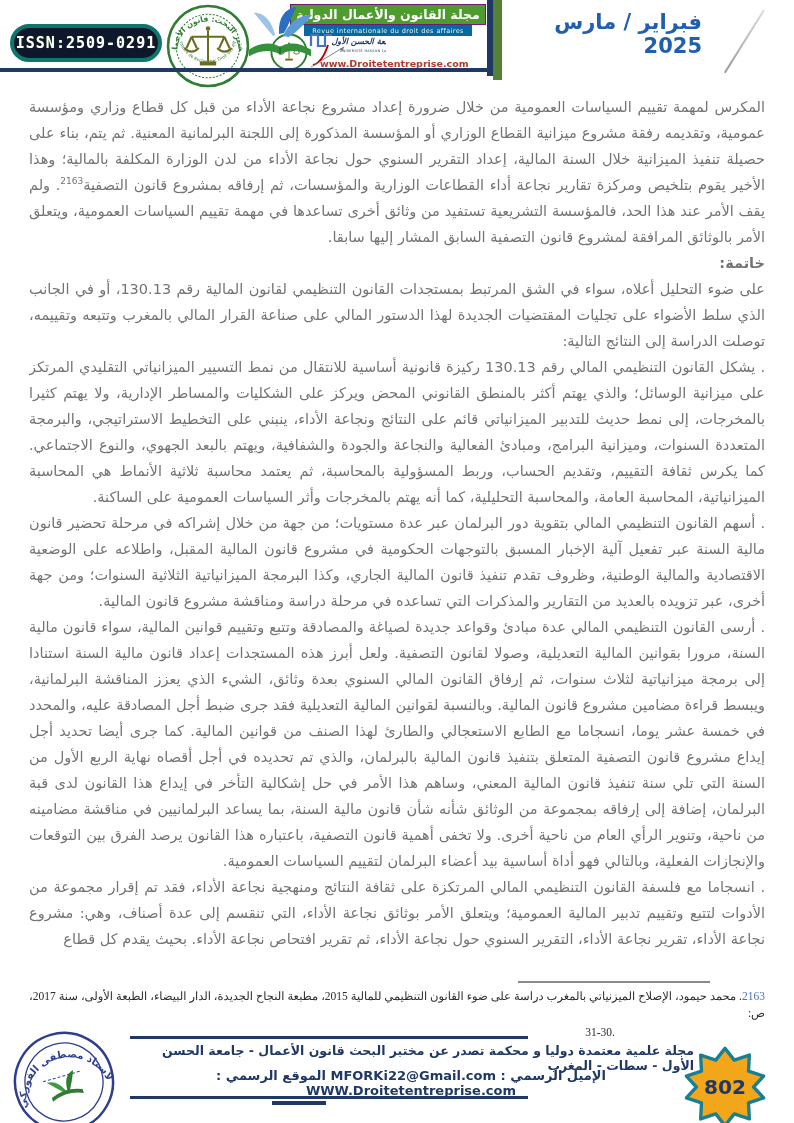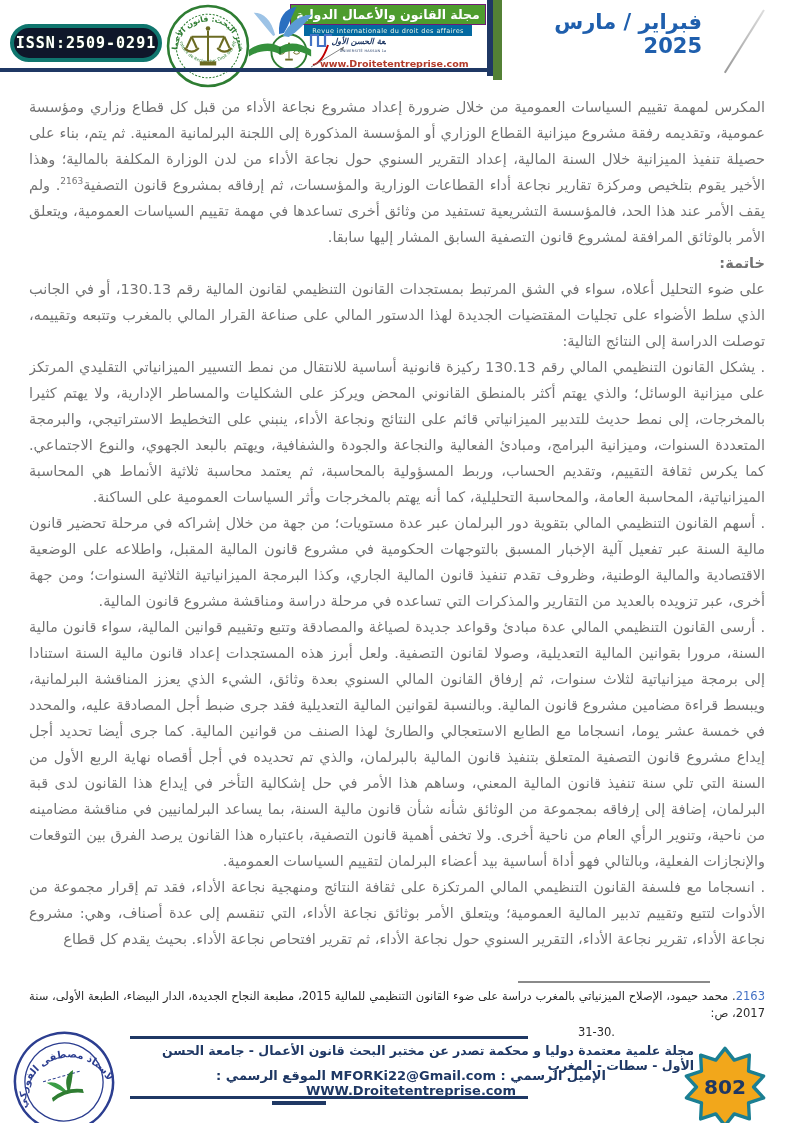--- a/index.html
+++ b/index.html
@@ -60,21 +60,21 @@
   }
   .article-body p { margin:0; }
   .conclusion-heading { font-weight:bold; }
   sup.ref { font-size:9px; line-height:0; }
   
   .footnote-separator {
     position:absolute; top:981px; left:518px; width:192px; height:2px; background:#8a8a8a;
   }
   .footnote {
     position:absolute; top:988px; left:29px; width:736px;
-    font-size:11.5px; line-height:17px; color:#2b2b2b; text-align:justify;
+    font-size:11.5px; line-height:17px; color:#2b2b2b; text-align:justify;font-family:Liberation Serif, serif;
   }
   .footnote .fn-ref { color:#4472c4; direction:ltr; unicode-bidi:embed; }
   .fn-pages { display:block; margin-right:150px; margin-top:2px; direction:ltr; text-align:right; width:60px; }
   
   .stamp { position:absolute; left:12px; top:1030px; width:104px; height:104px; transform:rotate(-16deg); }
   .footer-rule-top    { position:absolute; left:130px; top:1036px; width:398px; height:3px; background:#1f3864; }
   .footer-rule-bottom { position:absolute; left:130px; top:1096px; width:398px; height:3px; background:#1f3864; }
   .footer-rule-accent { position:absolute; left:272px; top:1101px; width:54px; height:4px; background:#1f3864; }
   .footer-line1 {
     position:absolute; top:1043px; left:128px; width:566px; 

